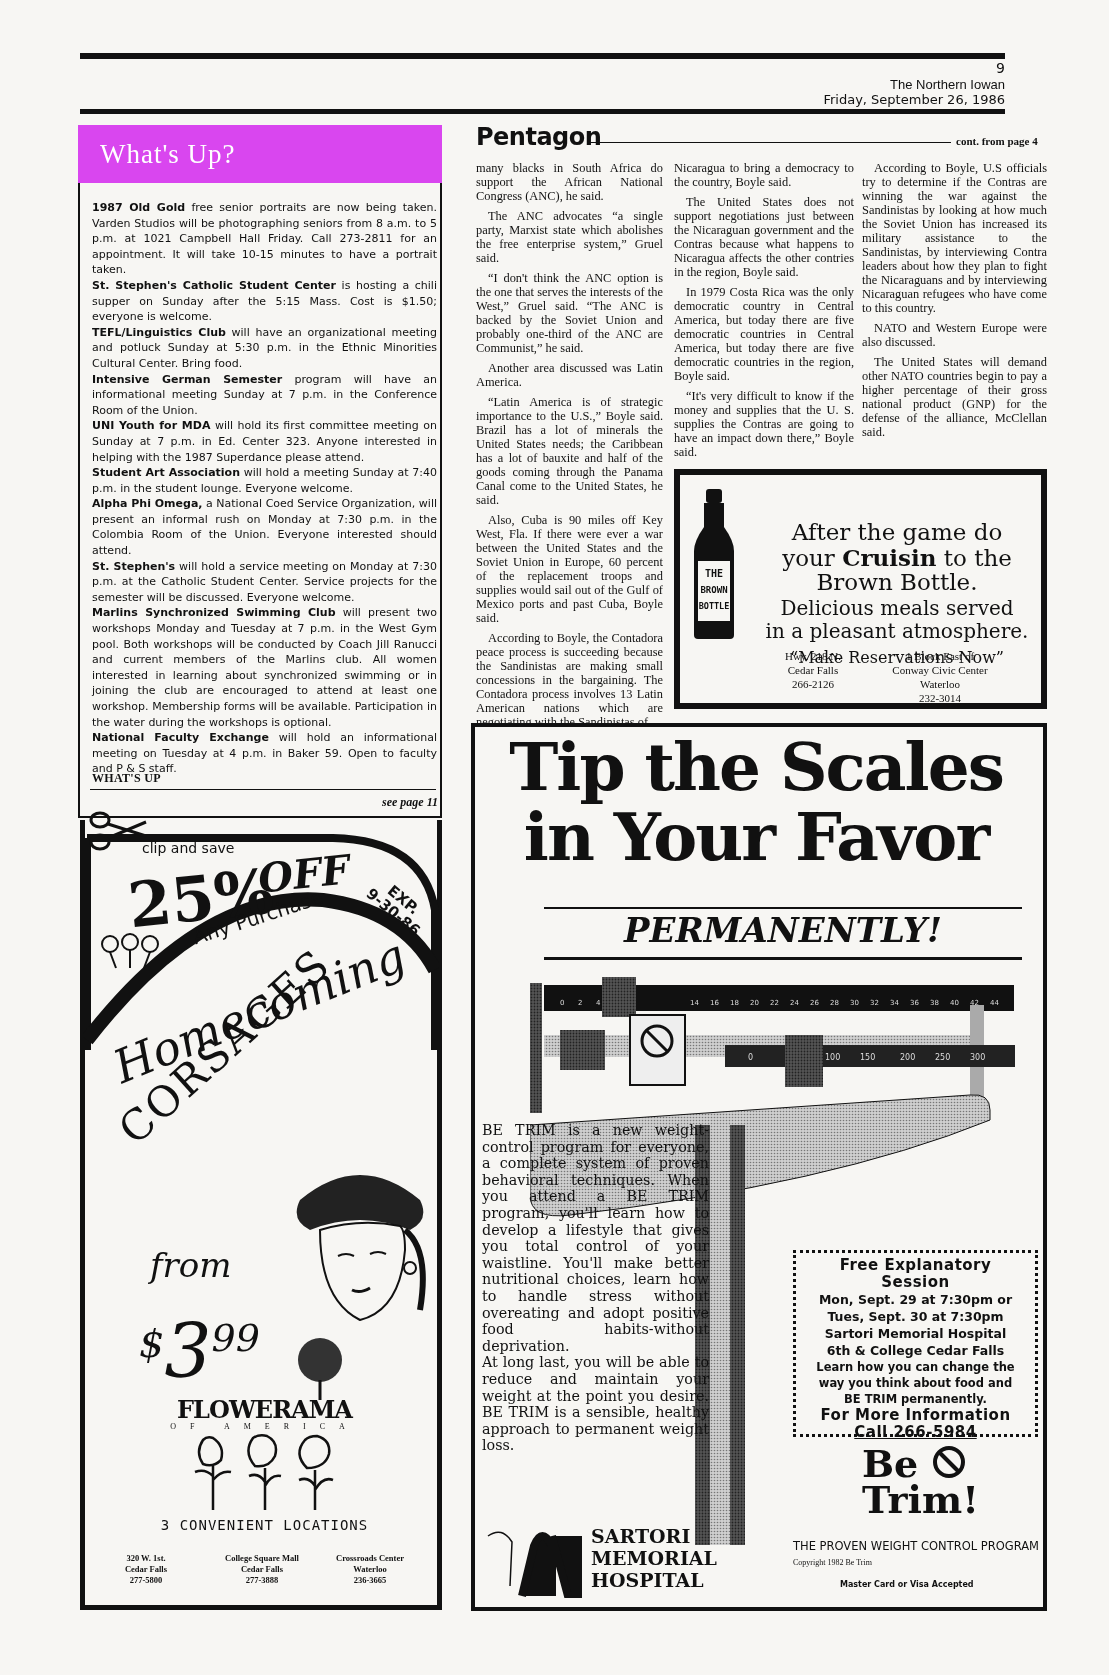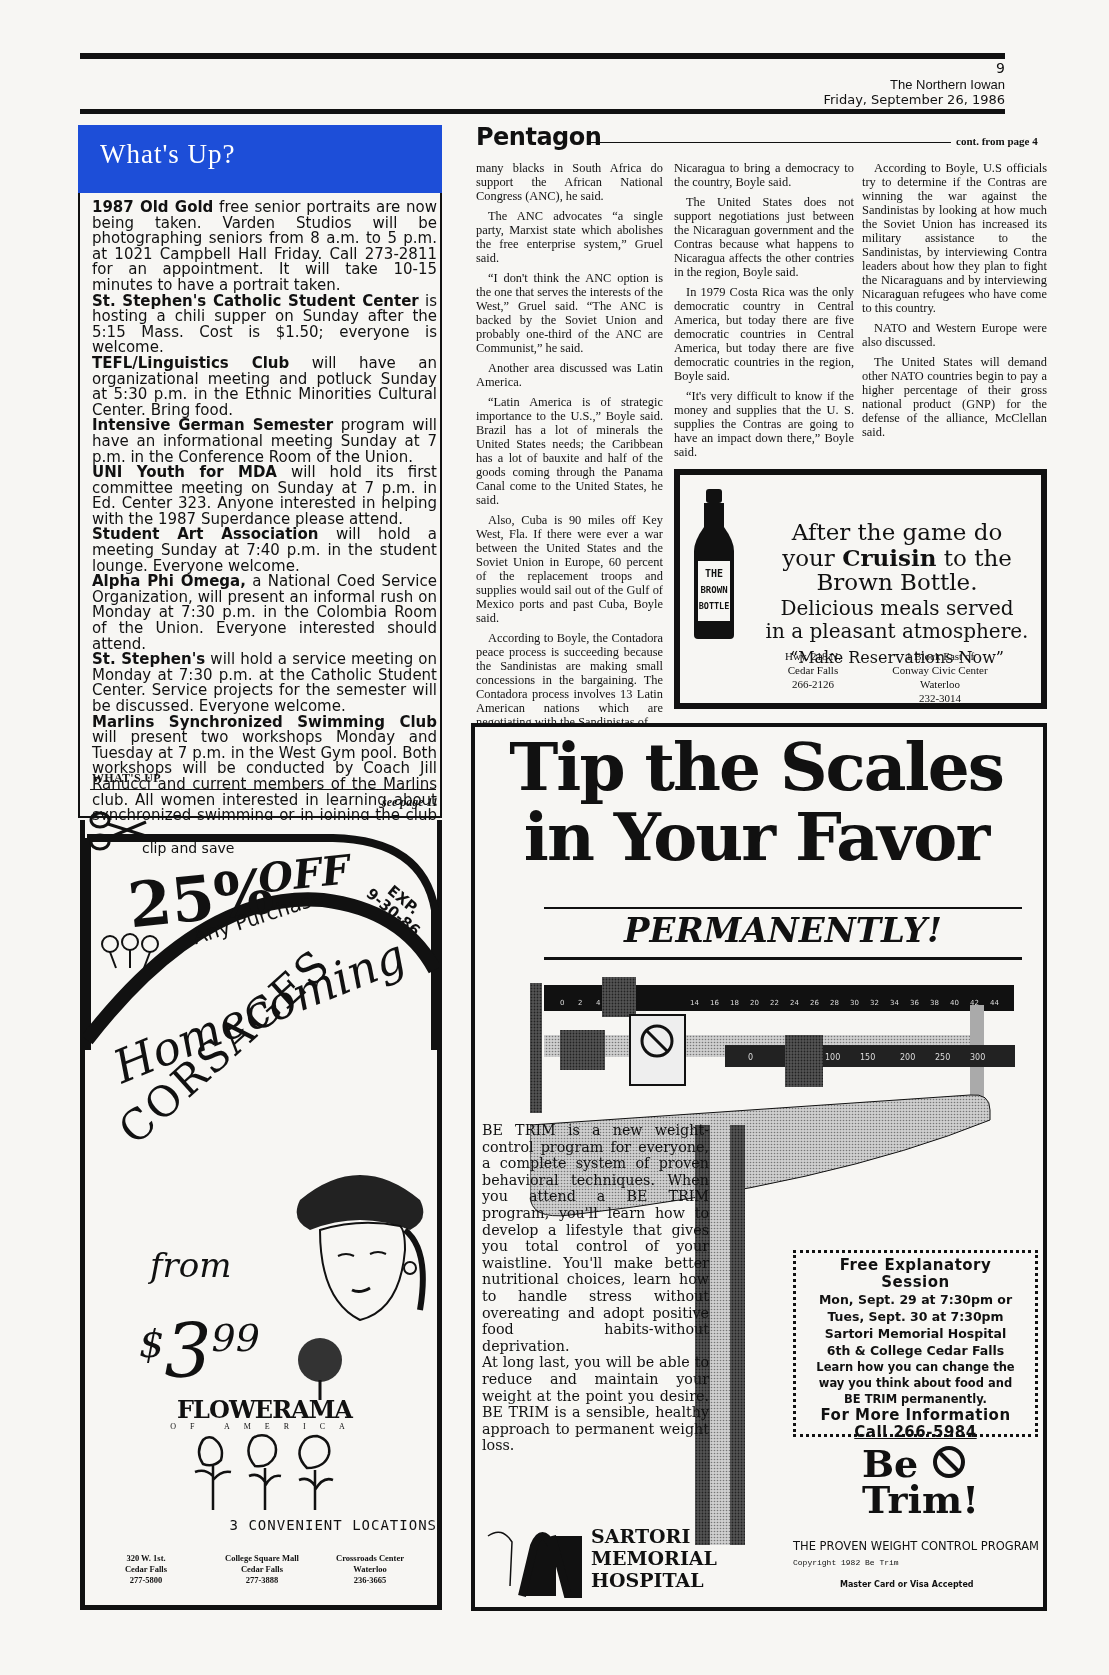--- a/index.html
+++ b/index.html
@@ -8,22 +8,22 @@
 
   
   .top-rule { left: 80px; top: 53px; width: 925px; height: 6px; background: #111; }
   .page-num { right: 104px; top: 60px; font-family: "DejaVu Sans", sans-serif; font-size: 14px; text-align: right; }
   .paper-name { right: 104px; top: 77px; font-family: Liberation Sans, sans-serif; font-size: 13px; text-align: right; }
   .paper-date { right: 104px; top: 92px; font-family: "DejaVu Sans", sans-serif; font-size: 13px; text-align: right; }
   .second-rule { left: 80px; top: 109px; width: 925px; height: 5px; background: #111; }
 
   
   .whatsup-box { left: 78px; top: 125px; width: 364px; height: 693px; border: 2px solid #111; border-top: none; background: #f7f6f3; }
-  .whatsup-header { left: 78px; top: 125px; width: 364px; height: 68px; background: #1d4ed8; color: #fff; font-size: 27px; padding: 14px 0 0 22px; letter-spacing: 1px; }
-  .whatsup-body { left: 92px; top: 200px; width: 345px; font-family: "DejaVu Sans", sans-serif; font-size: 15px; line-height: 15.6px; text-align: justify; }
+  .whatsup-header { left: 78px; top: 125px; width: 364px; height: 58px; background: #d946ef; color: #fff; font-size: 27px; padding: 14px 0 0 22px; letter-spacing: 1px; }
+  .whatsup-body { left: 92px; top: 200px; width: 345px; font-family: "DejaVu Sans", sans-serif; font-size: 11px; line-height: 15.6px; text-align: justify; }
   .whatsup-body p { margin: 0; }
   .whatsup-body b { font-weight: bold; }
   .whatsup-footer-label { left: 92px; top: 771px; font-size: 12px; font-weight: bold; letter-spacing: .3px; }
   .whatsup-footer-rule { left: 90px; top: 789px; width: 346px; height: 1px; background: #111; }
   .see-page { right: 671px; top: 795px; font-size: 12px; font-style: italic; font-weight: bold; }
 
   
   .pentagon-title { left: 476px; top: 123px; font-family: "DejaVu Sans", sans-serif; font-weight: bold; font-size: 24px; letter-spacing: -0.5px; }
   .pentagon-rule { left: 589px; top: 142px; width: 362px; height: 1px; background: #111; }
   .cont-from { left: 956px; top: 135px; font-size: 11px; font-weight: bold; }
@@ -56,21 +56,21 @@
   .bt-rule2 { left: 544px; top: 957px; width: 478px; height: 3px; background: #111; }
   .scale { left: 530px; top: 975px; width: 500px; height: 570px; }
   .bt-body { left: 482px; top: 1122px; width: 227px; font-family: "DejaVu Serif", serif; font-size: 14.3px; line-height: 16.6px; text-align: justify; }
   .bt-body p { margin: 0; }
   .session-box { left: 793px; top: 1250px; width: 245px; height: 187px; border: 3px dotted #111; text-align: center; font-family: "DejaVu Sans", sans-serif; font-weight: bold; padding-top: 4px; background: #f7f6f3; }
   .session-box .big { font-size: 15px; line-height: 17px; letter-spacing: .5px; }
   .session-box .mid { font-size: 12.5px; line-height: 17px; }
   .session-box .sm { font-size: 11.5px; line-height: 16px; }
   .betrim-logo { left: 862px; top: 1445px; font-family: "DejaVu Serif", serif; font-weight: bold; font-size: 38px; line-height: 36px; }
   .betrim-tag { left: 793px; top: 1539px; font-family: "DejaVu Sans", sans-serif; font-size: 11.5px; }
-  .betrim-copy { left: 793px; top: 1558px; font-family: Liberation Mono, monospace; font-size: 8px; }
+  .betrim-copy { left: 793px; top: 1558px; font-family: Liberation Serif, serif; font-size: 8px; }
   .betrim-cards { left: 840px; top: 1580px; font-family: "DejaVu Sans", sans-serif; font-size: 8px; font-weight: bold; }
   .sartori-logo { left: 482px; top: 1526px; width: 100px; height: 72px; }
   .sartori-name { left: 591px; top: 1525px; font-family: "DejaVu Serif", serif; font-weight: bold; font-size: 19px; line-height: 22px; }
 
   
   .fl-ad { left: 80px; top: 820px; width: 362px; height: 790px; border: 5px solid #111; border-top: none; background: #f7f6f3; }
   .fl-arch { left: 83px; top: 830px; width: 356px; height: 220px; }
   .fl-clip { left: 142px; top: 840px; font-family: "DejaVu Sans", sans-serif; font-size: 14px; }
   .fl-25 { left: 128px; top: 862px; font-family: "DejaVu Serif", serif; font-size: 62px; font-weight: bold; transform: rotate(-6deg); }
   .fl-off { left: 258px; top: 850px; font-family: "DejaVu Serif", serif; font-size: 40px; font-style: italic; font-weight: bold; transform: rotate(-6deg); }
@@ -79,21 +79,21 @@
   .fl-home { left: 126px; top: 1040px; font-family: "DejaVu Serif", serif; font-style: italic; font-size: 46px; transform: rotate(-22deg); transform-origin: left bottom; }
   .fl-corsages { left: 142px; top: 1105px; font-family: "DejaVu Serif", serif; font-size: 42px; transform: rotate(-42deg); transform-origin: left bottom; letter-spacing: 2px; }
   .fl-from { left: 150px; top: 1245px; font-family: "DejaVu Serif", serif; font-style: italic; font-size: 34px; }
   .fl-price { left: 123px; top: 1298px; font-family: "DejaVu Serif", serif; font-style: italic; font-size: 74px; line-height: 80px; margin-left: 16px; }
   .fl-price sup { font-size: 38px; vertical-align: 26px; }
   .fl-price .dollar { font-size: 40px; vertical-align: 20px; }
   .fl-face { left: 280px; top: 1160px; width: 160px; height: 240px; }
   .fl-brand { left: 92px; top: 1395px; width: 345px; text-align: center; font-family: "DejaVu Serif", serif; font-weight: bold; font-size: 24px; letter-spacing: -1px; }
   .fl-of { left: 92px; top: 1422px; width: 345px; text-align: center; font-size: 8px; letter-spacing: 14px; }
   .fl-roses { left: 185px; top: 1432px; width: 160px; height: 78px; }
-  .fl-locs { left: 92px; top: 1517px; width: 345px; text-align: right; font-family: "DejaVu Sans Mono", monospace; font-size: 14px; letter-spacing: 1px; }
+  .fl-locs { left: 92px; top: 1517px; width: 345px; text-align: center; font-family: "DejaVu Sans Mono", monospace; font-size: 14px; letter-spacing: 1px; }
   .fl-addr { font-size: 8.5px; line-height: 11px; text-align: center; font-weight: bold; font-family: "Liberation Serif", serif; }
   .fl-a1 { left: 106px; top: 1553px; width: 80px; }
   .fl-a2 { left: 212px; top: 1553px; width: 100px; }
   .fl-a3 { left: 320px; top: 1553px; width: 100px; }
   .scissors { left: 88px; top: 808px; width: 60px; height: 46px; }
 </style>
 </head>
 <body>
 
 <div class="abs top-rule"></div>

